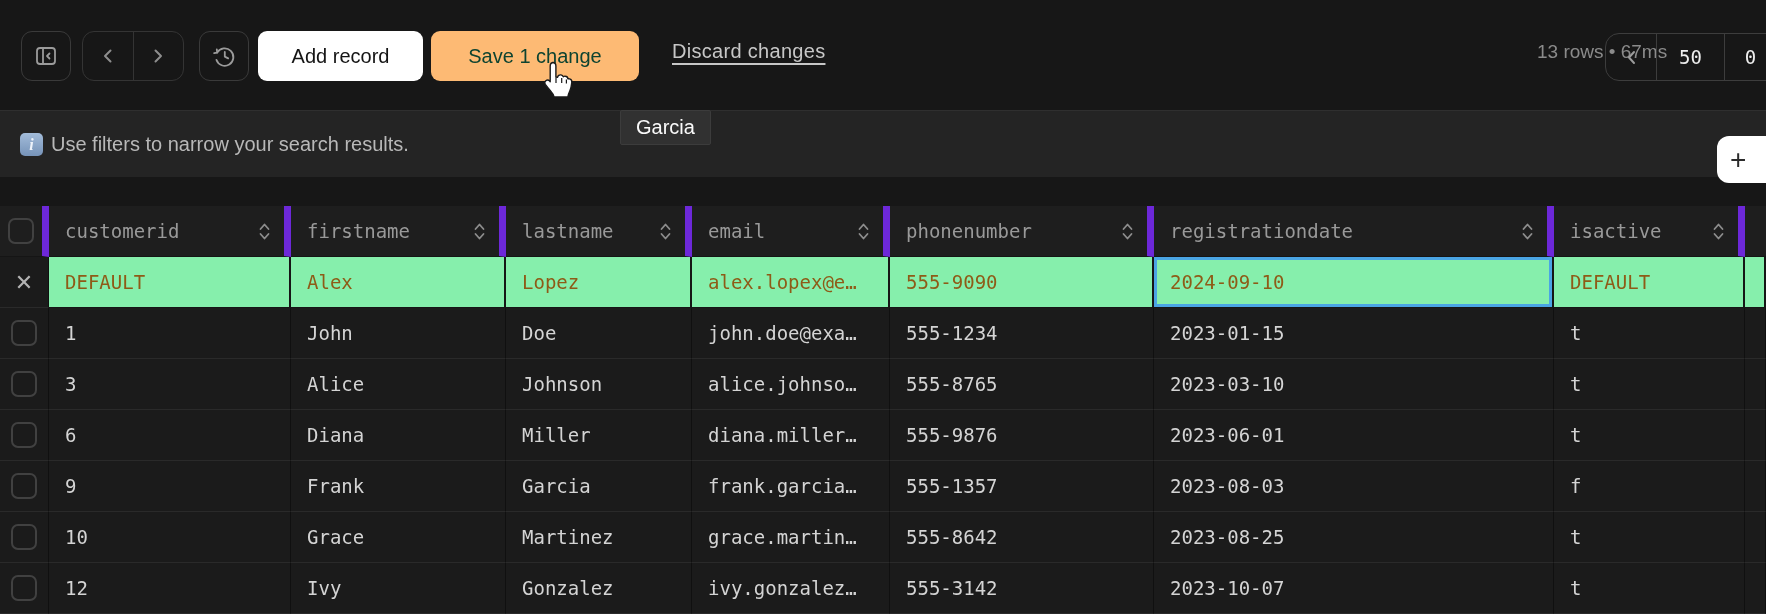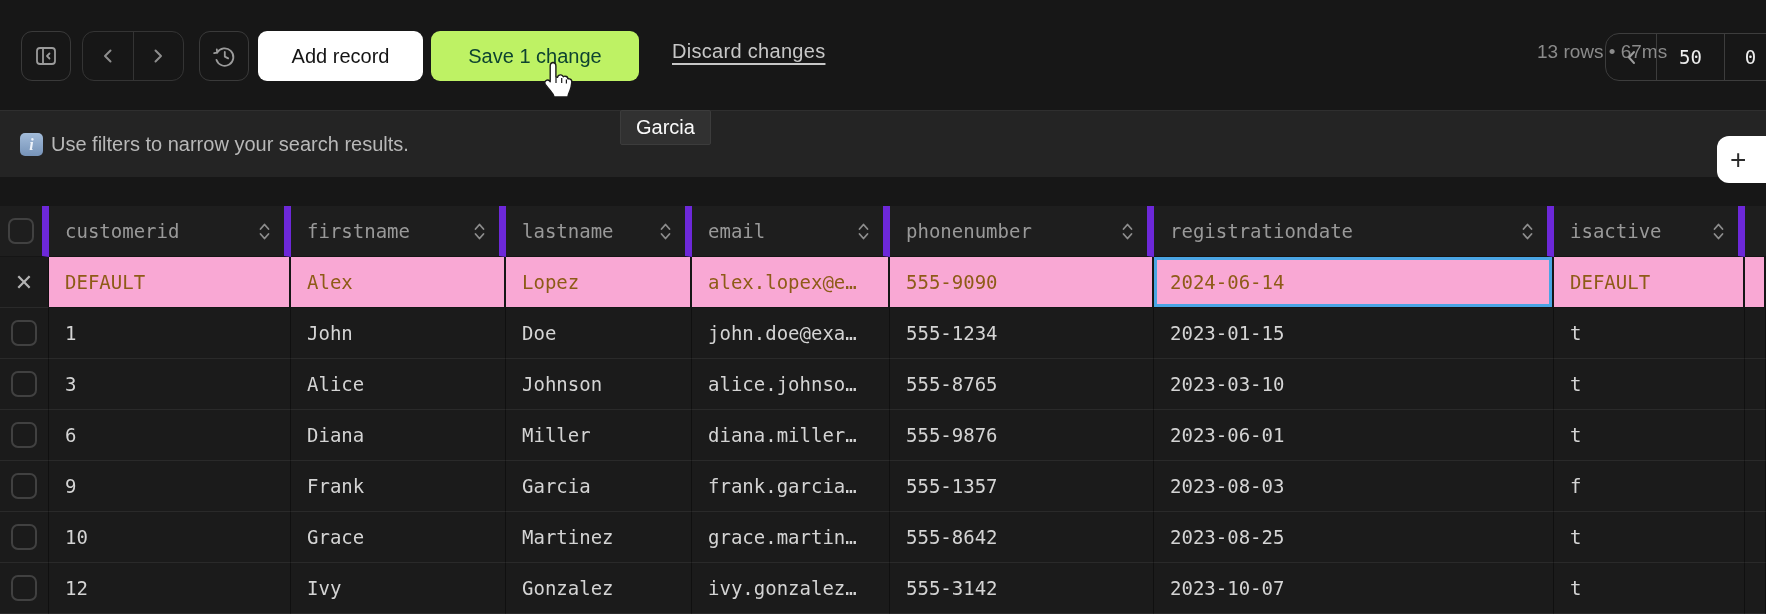--- a/index.html
+++ b/index.html
@@ -23,21 +23,21 @@
     border:1px solid #343434; border-radius:12px; display:flex;
   }
   .nav-half { flex:1; display:flex; align-items:center; justify-content:center; cursor:pointer; }
   .nav-half + .nav-half { border-left:1px solid #343434; }
   .btn {
     position:absolute; top:31px; height:50px; border:none; border-radius:9px;
     font-family:"Liberation Sans", sans-serif; font-size:20px; font-weight:500;
     display:flex; align-items:center; justify-content:center; cursor:pointer;
   }
   .btn-white { left:258px; width:165px; background:#ffffff; color:#141414; }
-  .btn-green { left:431px; width:208px; background:#bef264; color:#0d4330; }
+  .btn-green { left:431px; width:208px; background:#fdba74; color:#0d4330; }
   .link-discard {
     position:absolute; left:672px; top:40px; font-size:20px; letter-spacing:.3px;
     color:#c7c7c7; text-decoration:underline; text-underline-offset:5px; cursor:pointer;
   }
   .row-stats {
     position:absolute; left:1537px; top:41px; font-size:19px; color:#8b8b8b;
     white-space:nowrap;
   }
   .pager {
     position:absolute; left:1605px; top:33px; width:172px; height:48px;
@@ -90,21 +90,21 @@
   .tr.body { height:51px; }
   .td {
     background:#1b1b1b; color:#d4d4d4; padding-left:16px;
     border-right:1px solid #101010; border-bottom:1px solid #2a2a2a; cursor:default;
   }
   .rowhead {
     background:#1b1b1b; justify-content:center;
     border-right:1px solid #101010; border-bottom:1px solid #2a2a2a;
   }
   .tr.new .td {
-    background:#f9a8d4; color:#8e5b17; border-right:2px solid #161616;
+    background:#86efac; color:#8e5b17; border-right:2px solid #161616;
     border-bottom:1px solid #161616;
   }
   .td.selected { box-shadow:inset 0 0 0 3px #4aa5e4; border-right-color:#4aa5e4; }
   .checkbox {
     width:26px; height:26px; border:2px solid #414141; border-radius:7px;
     display:inline-block; cursor:pointer;
   }
   .x-glyph { color:#b3b3b3; font-size:22px; cursor:pointer; font-family:"DejaVu Sans", sans-serif; }
   .sort-icon { flex:none; }
   
@@ -237,21 +237,21 @@
       </div>
       <div class="tr body new">
         <div class="rowhead" style="width: 49px;">
           <span class="x-glyph">✕</span>
         </div>
         <div class="td" style="width: 242px;">DEFAULT</div>
         <div class="td" style="width: 215px;">Alex</div>
         <div class="td" style="width: 186px;">Lopez</div>
         <div class="td" style="width: 198px;">alex.lopex@e…</div>
         <div class="td" style="width: 264px;">555-9090</div>
-        <div class="td selected" style="width: 400px;">2024-06-14</div>
+        <div class="td selected" style="width: 400px;">2024-09-10</div>
         <div class="td" style="width: 191px;">DEFAULT</div>
         <div class="td" style="width: 21px;"></div>
       </div>
       <div class="tr body">
         <div class="rowhead" style="width: 49px;">
           <span class="checkbox"></span>
         </div>
         <div class="td" style="width: 242px;">1</div>
         <div class="td" style="width: 215px;">John</div>
         <div class="td" style="width: 186px;">Doe</div>

